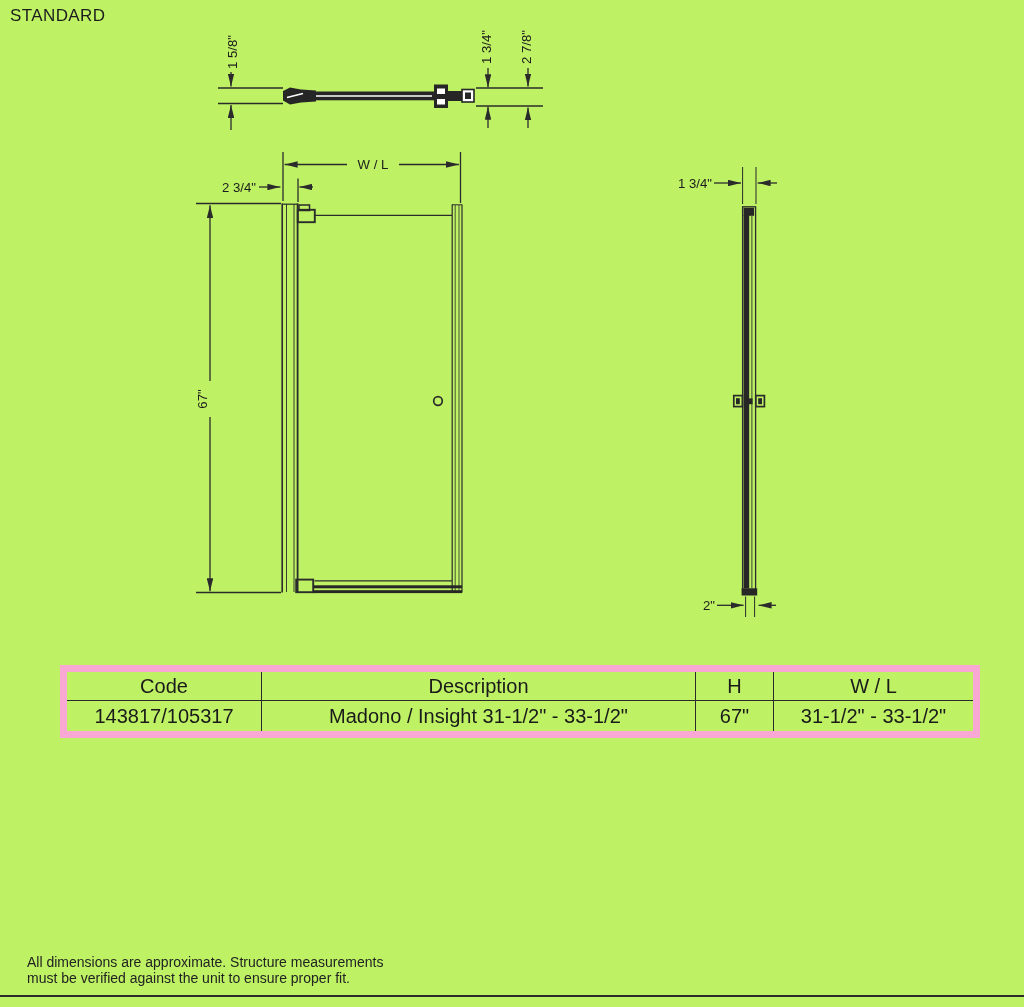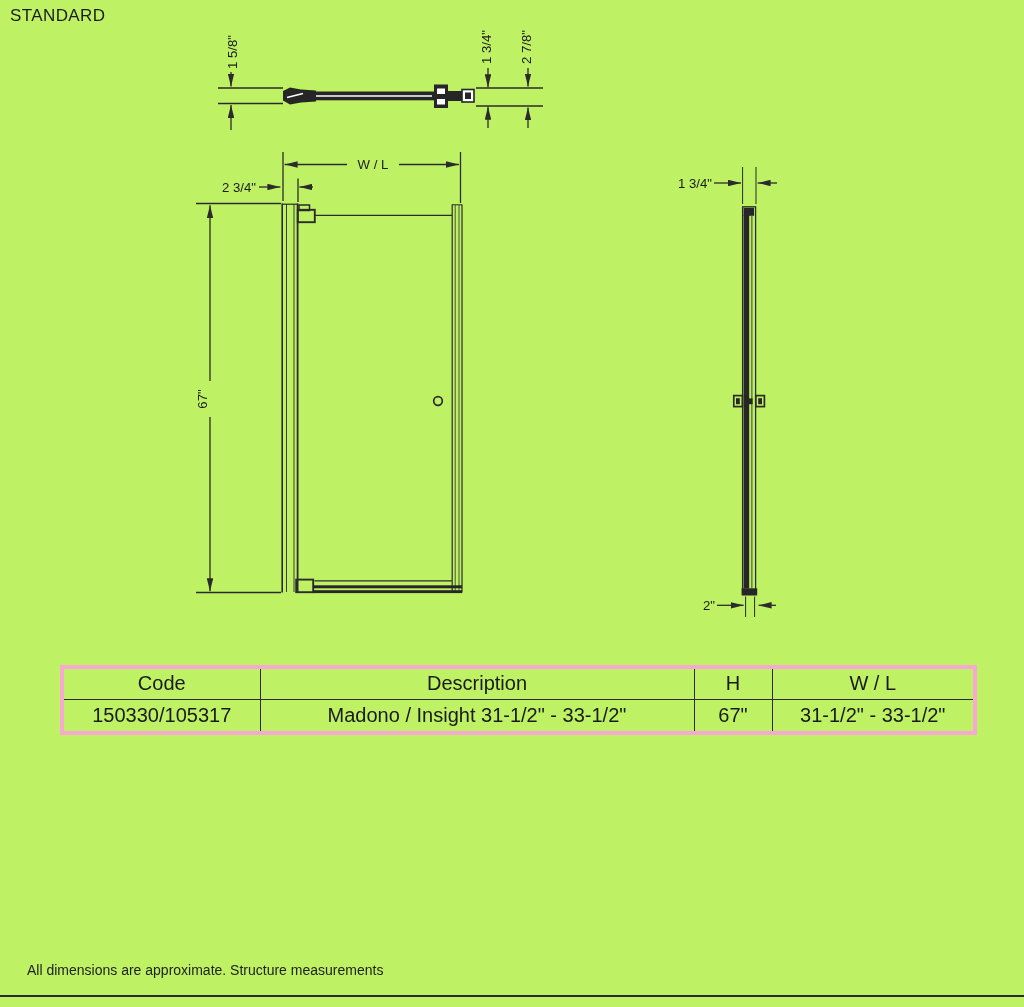--- a/index.html
+++ b/index.html
@@ -1,25 +1,25 @@
 <!DOCTYPE html>
 <html><head>
 <meta charset="utf-8">
 <style>
   html,body{margin:0;padding:0;background:#fff;}
   body{width:1024px;height:1007px;position:relative;font-family:"Liberation Sans",sans-serif;color:#1e1e1e;}
   .page{position:absolute;left:0;top:0;width:1024px;height:1007px;background:#bef264;overflow:hidden;}
   .title{position:absolute;left:10px;top:6px;font-size:17px;letter-spacing:.4px;color:#1c1c1c;}
   svg.drawing{position:absolute;left:0;top:0;}
   .dim{font-size:13.2px;fill:#1c1c1c;stroke:none;font-family:"Liberation Sans",sans-serif;}
-  table.spec{position:absolute;left:60px;top:665px;border-collapse:collapse;table-layout:fixed;border:4px solid #f9a8d4;}
+  table.spec{position:absolute;left:60px;top:665px;border-collapse:collapse;table-layout:fixed;border:7px solid #f9a8d4;}
   table.spec th,table.spec td{border:1.5px solid #2b2b2b;font-weight:400;text-align:center;vertical-align:middle;padding:0;font-size:20px;color:#1a1a1a;white-space:nowrap;overflow:hidden;}
   table.spec tr.hdr{height:32px;}
   table.spec tr.row{height:34px;}
-  .footnote{position:absolute;left:27px;top:955px;font-size:14px;line-height:15.5px;color:#222;margin-top:8px;}
+  .footnote{position:absolute;left:27px;top:955px;font-size:14px;line-height:15.5px;color:#222;}
   .bottom-rule{position:absolute;left:0;top:995px;width:1024px;height:2px;background:#2b2b2b;}
 </style>
 </head>
 <body>
 
 <div class="page">
 
   <div class="title">STANDARD</div>
 
   <svg class="drawing" width="1024" height="650" viewBox="0 0 1024 650">
@@ -166,27 +166,28 @@
         <col style="width:203px">
     </colgroup>
     <tbody>
         <tr class="hdr">
       <th>Code</th>
       <th>Description</th>
       <th>H</th>
       <th>W / L</th>
     </tr>
     <tr class="row">
-      <td>150330/105317</td>
+      <td>143817/105317</td>
       <td>Madono / Insight 31-1/2" - 33-1/2"</td>
       <td>67"</td>
       <td>31-1/2" - 33-1/2"</td>
     </tr>
   </tbody>
     </table>
 
   <div class="footnote">
     <div>All dimensions are approximate. Structure measurements</div>
+    <div>must be verified against the unit to ensure proper fit.</div>
   </div>
 
   <div class="bottom-rule"></div>
 
 </div>
 
 </body></html>

